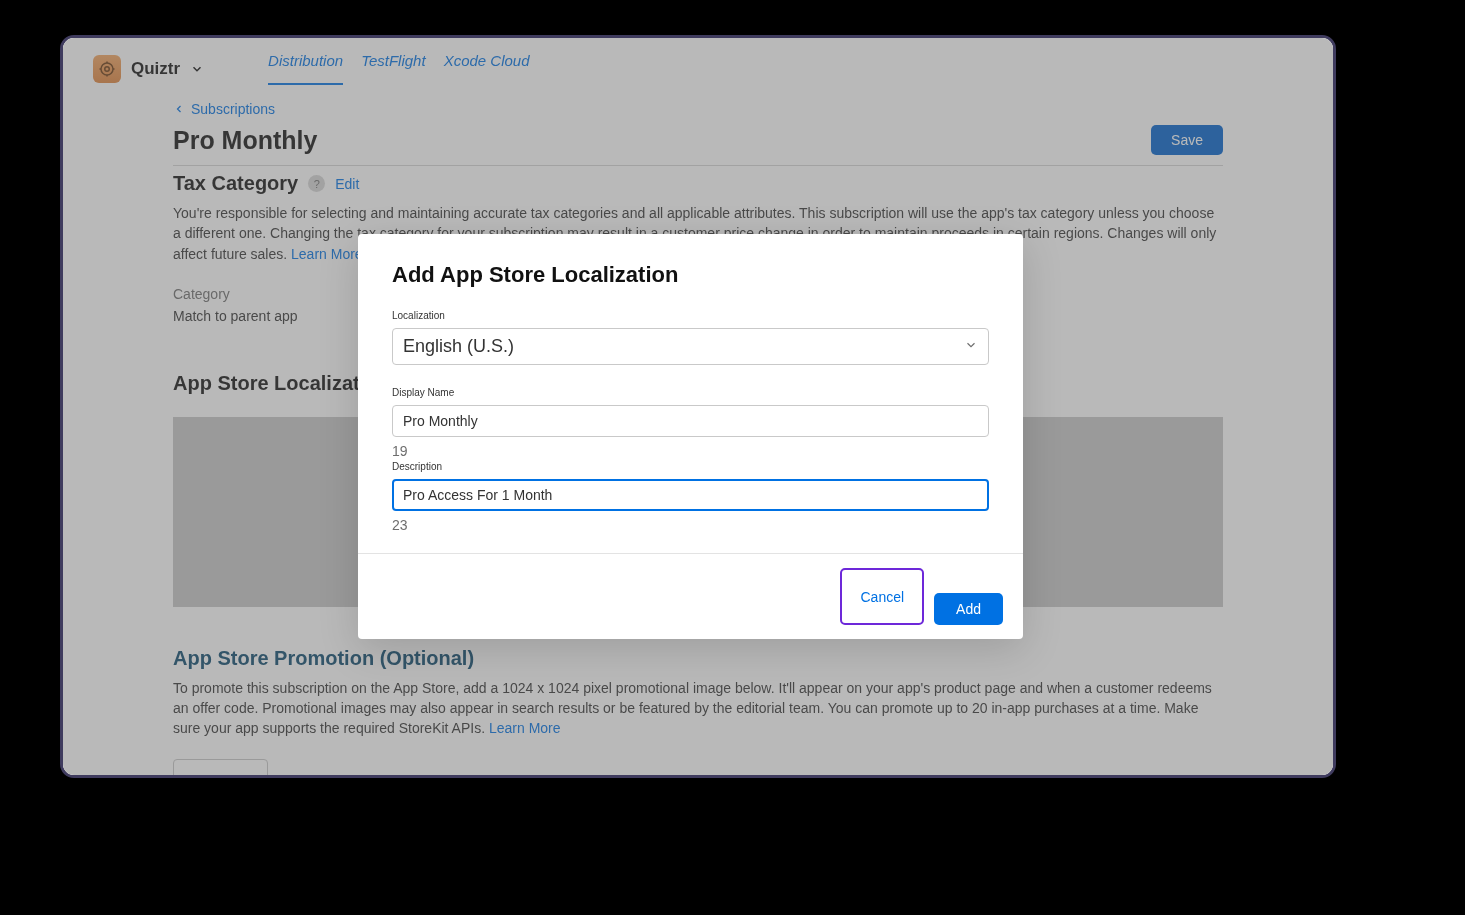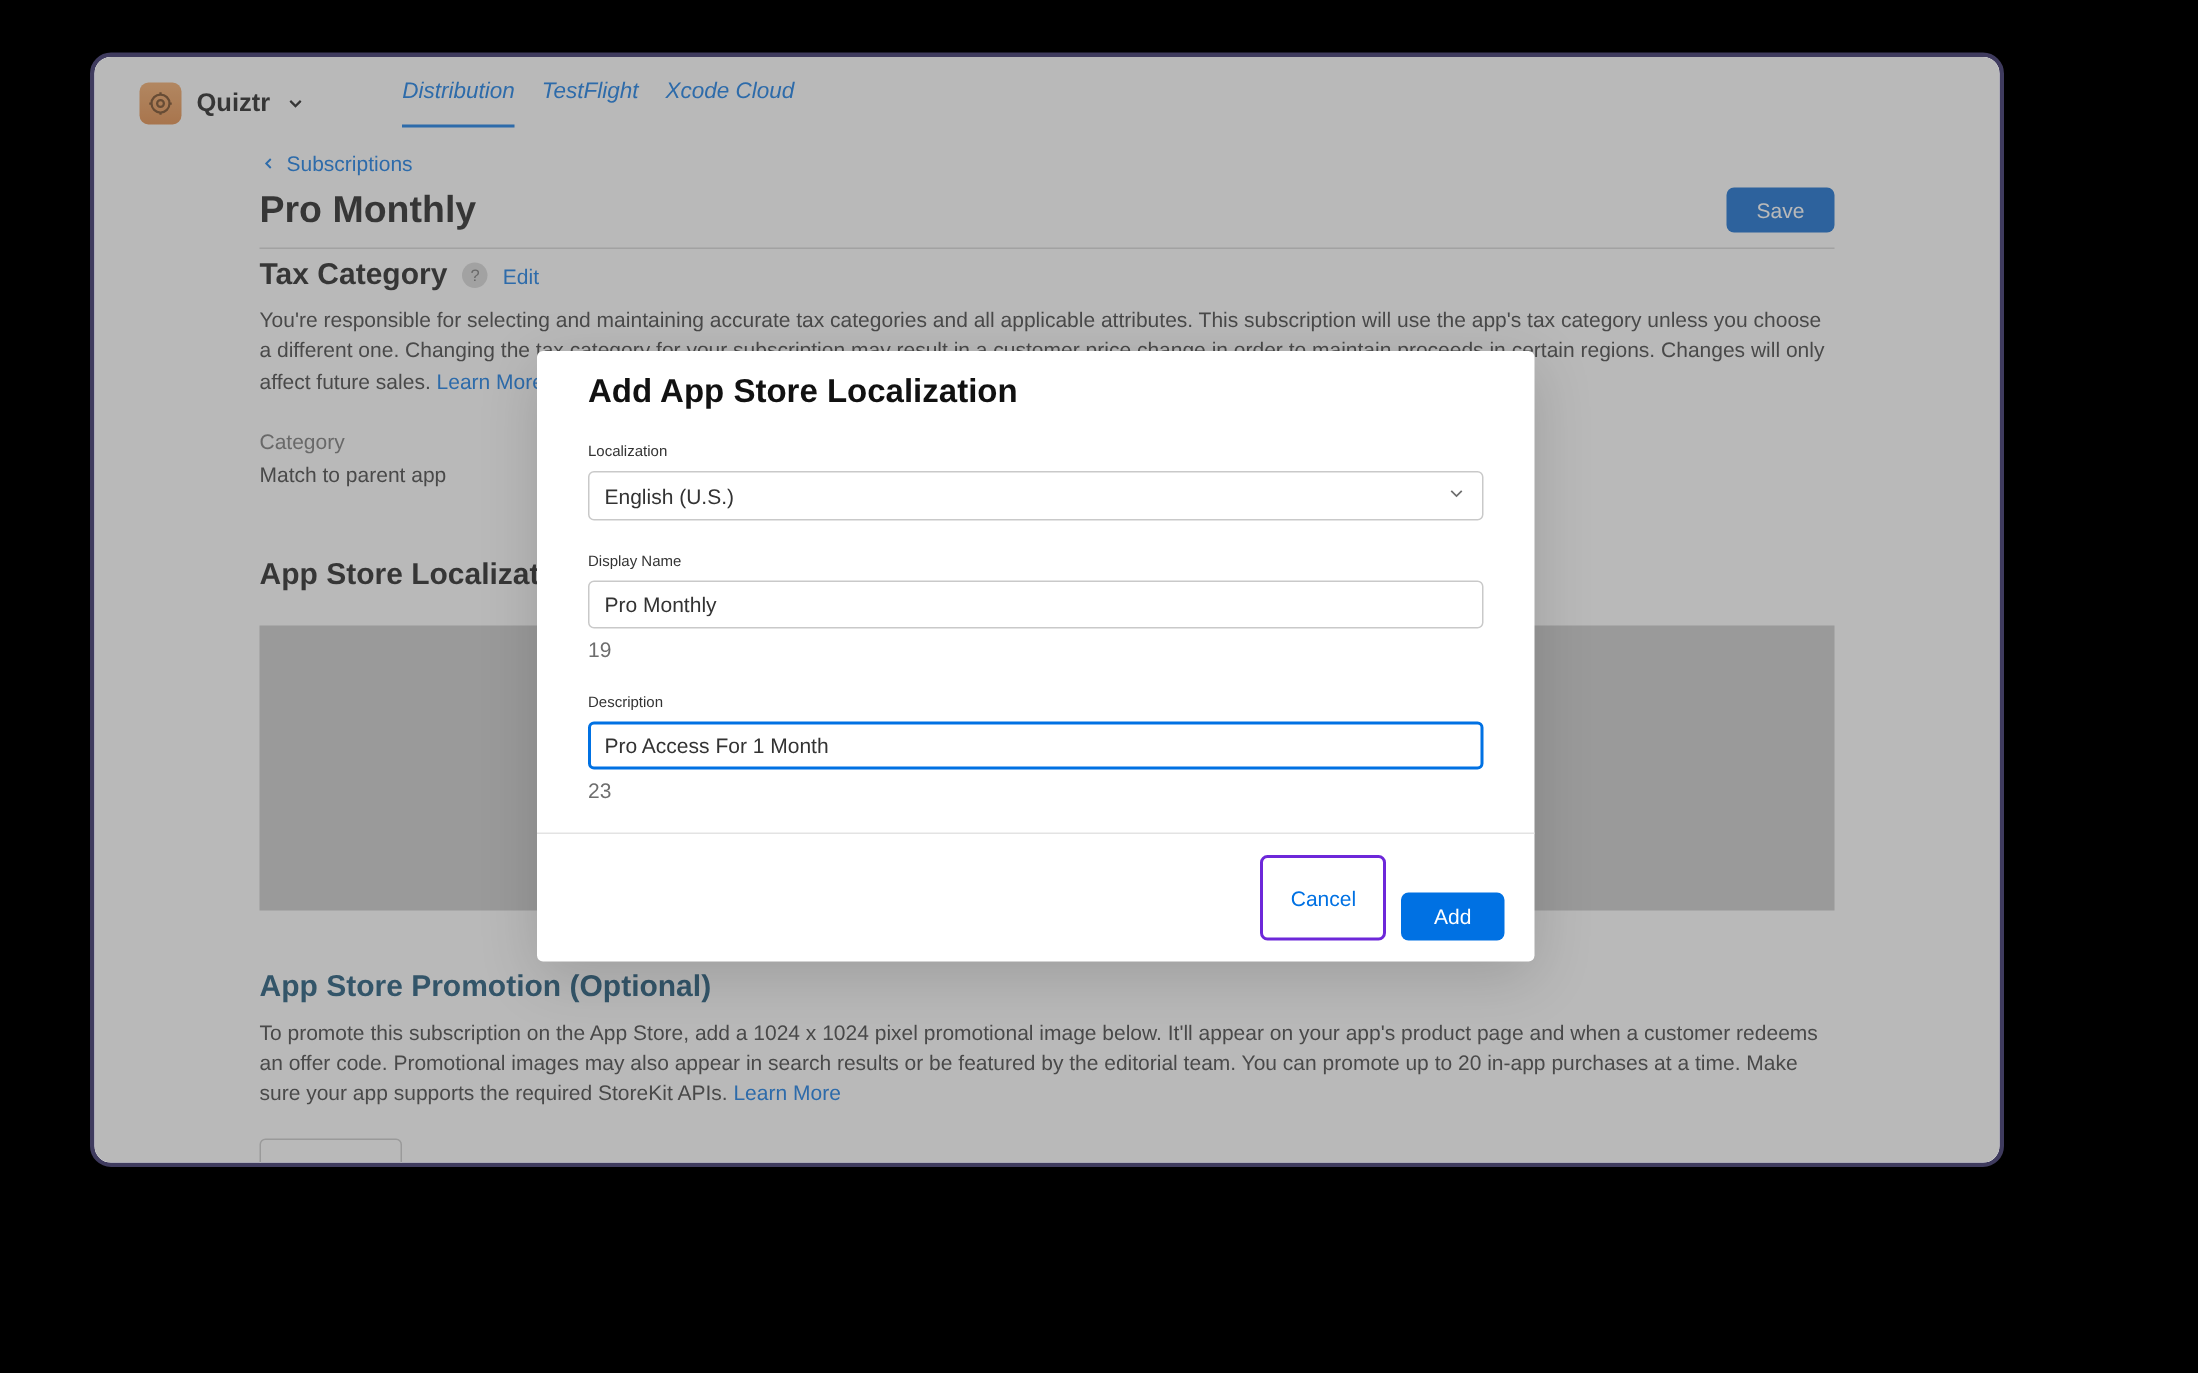--- a/index.html
+++ b/index.html
@@ -112,29 +112,29 @@
   
   .modal {
     position:absolute;
     left:295px;
     top:196px;
     width:665px;
     background:#fff; border-radius:4px;
     box-shadow:0 10px 40px rgba(0,0,0,0.15);
     display:flex;flex-direction:column;
   }
-  .modal-body { padding:14px 34px 20px 34px;}
+  .modal-body { padding:28px 34px 20px 34px;}
   .modal-title { font-size:22px; font-weight:700; color:#111;}
   .form-label { font-size:10px; color:#333; margin-top:22px; display:block;}
   .select-wrap {
     position:relative; margin-top:7px;
   }
   .select-box {
     width:100%; border:1px solid #c9c9c9; border-radius:4px; padding:7px 10px;
-    font-size:14px; color:#333; background:#fff; cursor:pointer;
+    font-size:18px; color:#333; background:#fff; cursor:pointer;
     display:flex; justify-content:space-between; align-items:center;
   }
   .text-input {
     width:100%; border:1px solid #c9c9c9; border-radius:4px; padding:7px 10px;
     font-size:14px; color:#333; margin-top:7px; font-family:inherit;
   }
   .text-input.focused {
     border:2px solid #0071e3; padding:6px 9px;
   }
   .counter { text-align:left; font-size:14px; color:#6e6e6e; margin-top:6px;}
@@ -232,21 +232,21 @@
                   <path d="M6 9l6 6 6-6"></path>
                 </svg>
             </span>
           </div>
         </div>
 
         <label class="form-label">Display Name</label>
         <input class="text-input" type="text" value="Pro Monthly" style="">
         <div class="counter">19</div>
 
-        <label class="form-label" style="margin-top:22px">Description</label>
+        <label class="form-label" style="margin-top:2px">Description</label>
         <input class="text-input focused" type="text" value="Pro Access For 1 Month" style="">
         <div class="counter">23</div>
       </div>
       <div class="modal-footer">
         <button class="btn-secondary">Cancel</button>
         <button class="btn-primary">Add</button>
       </div>
     </div>
 
   </div>

